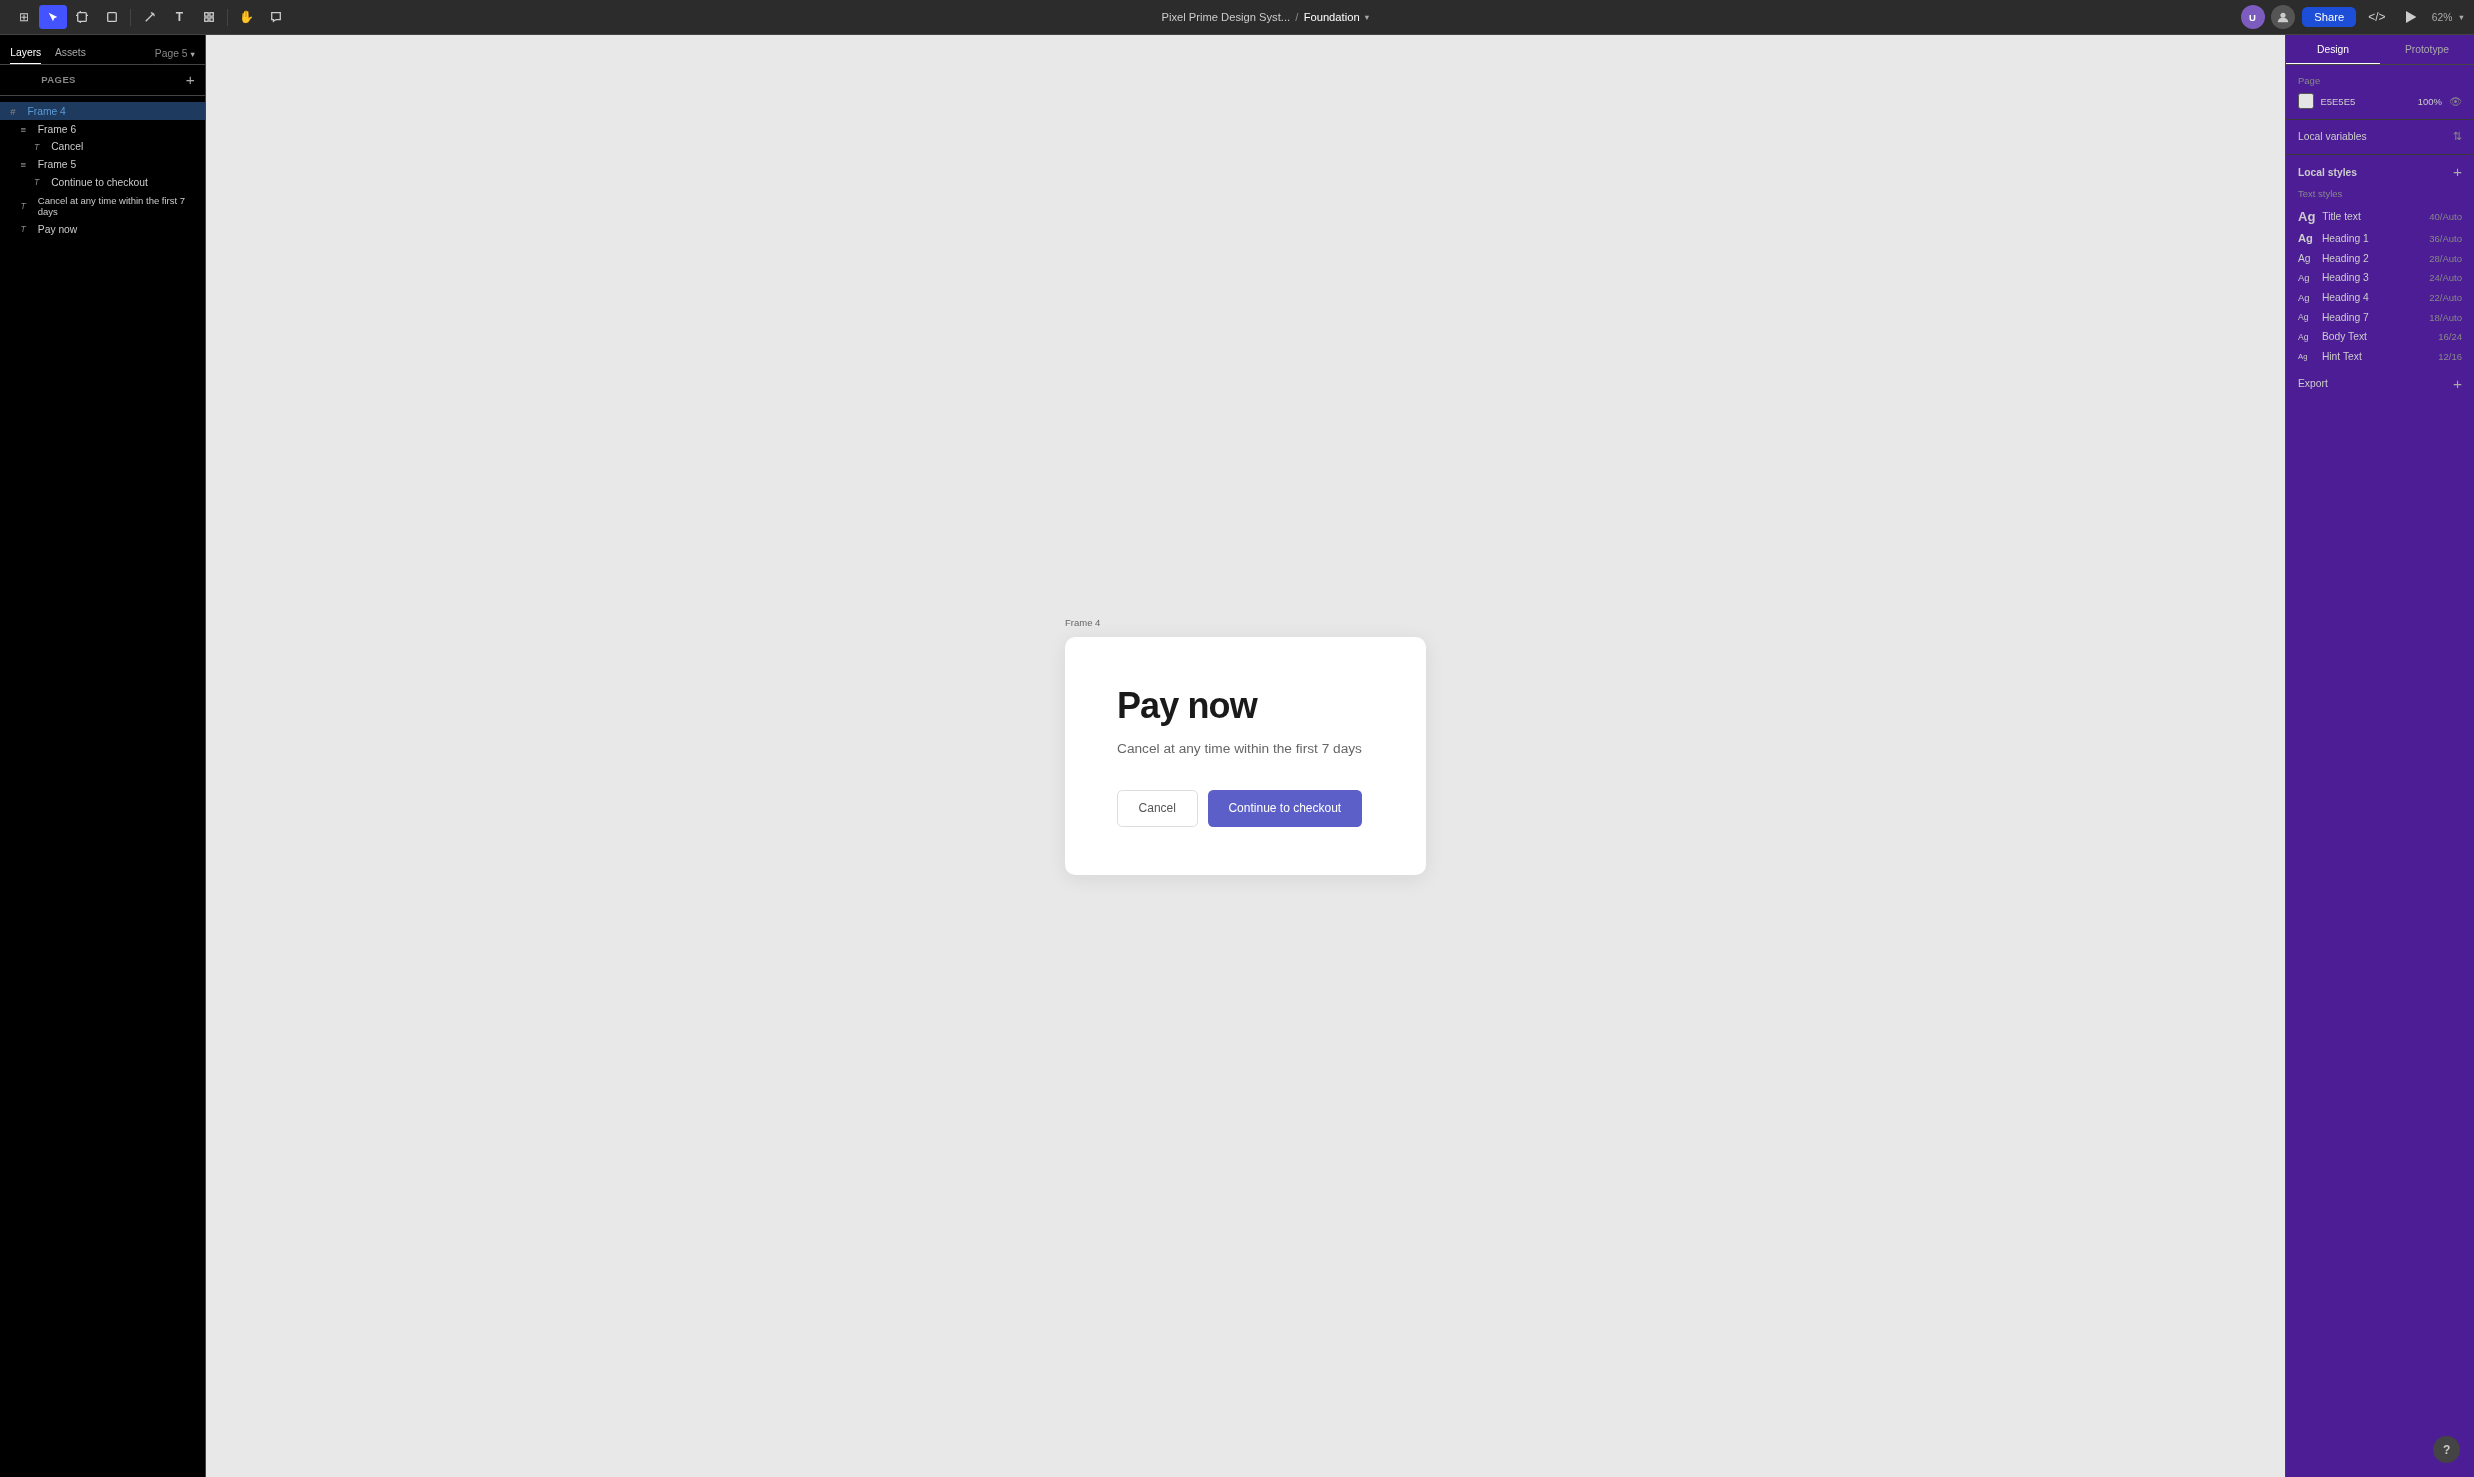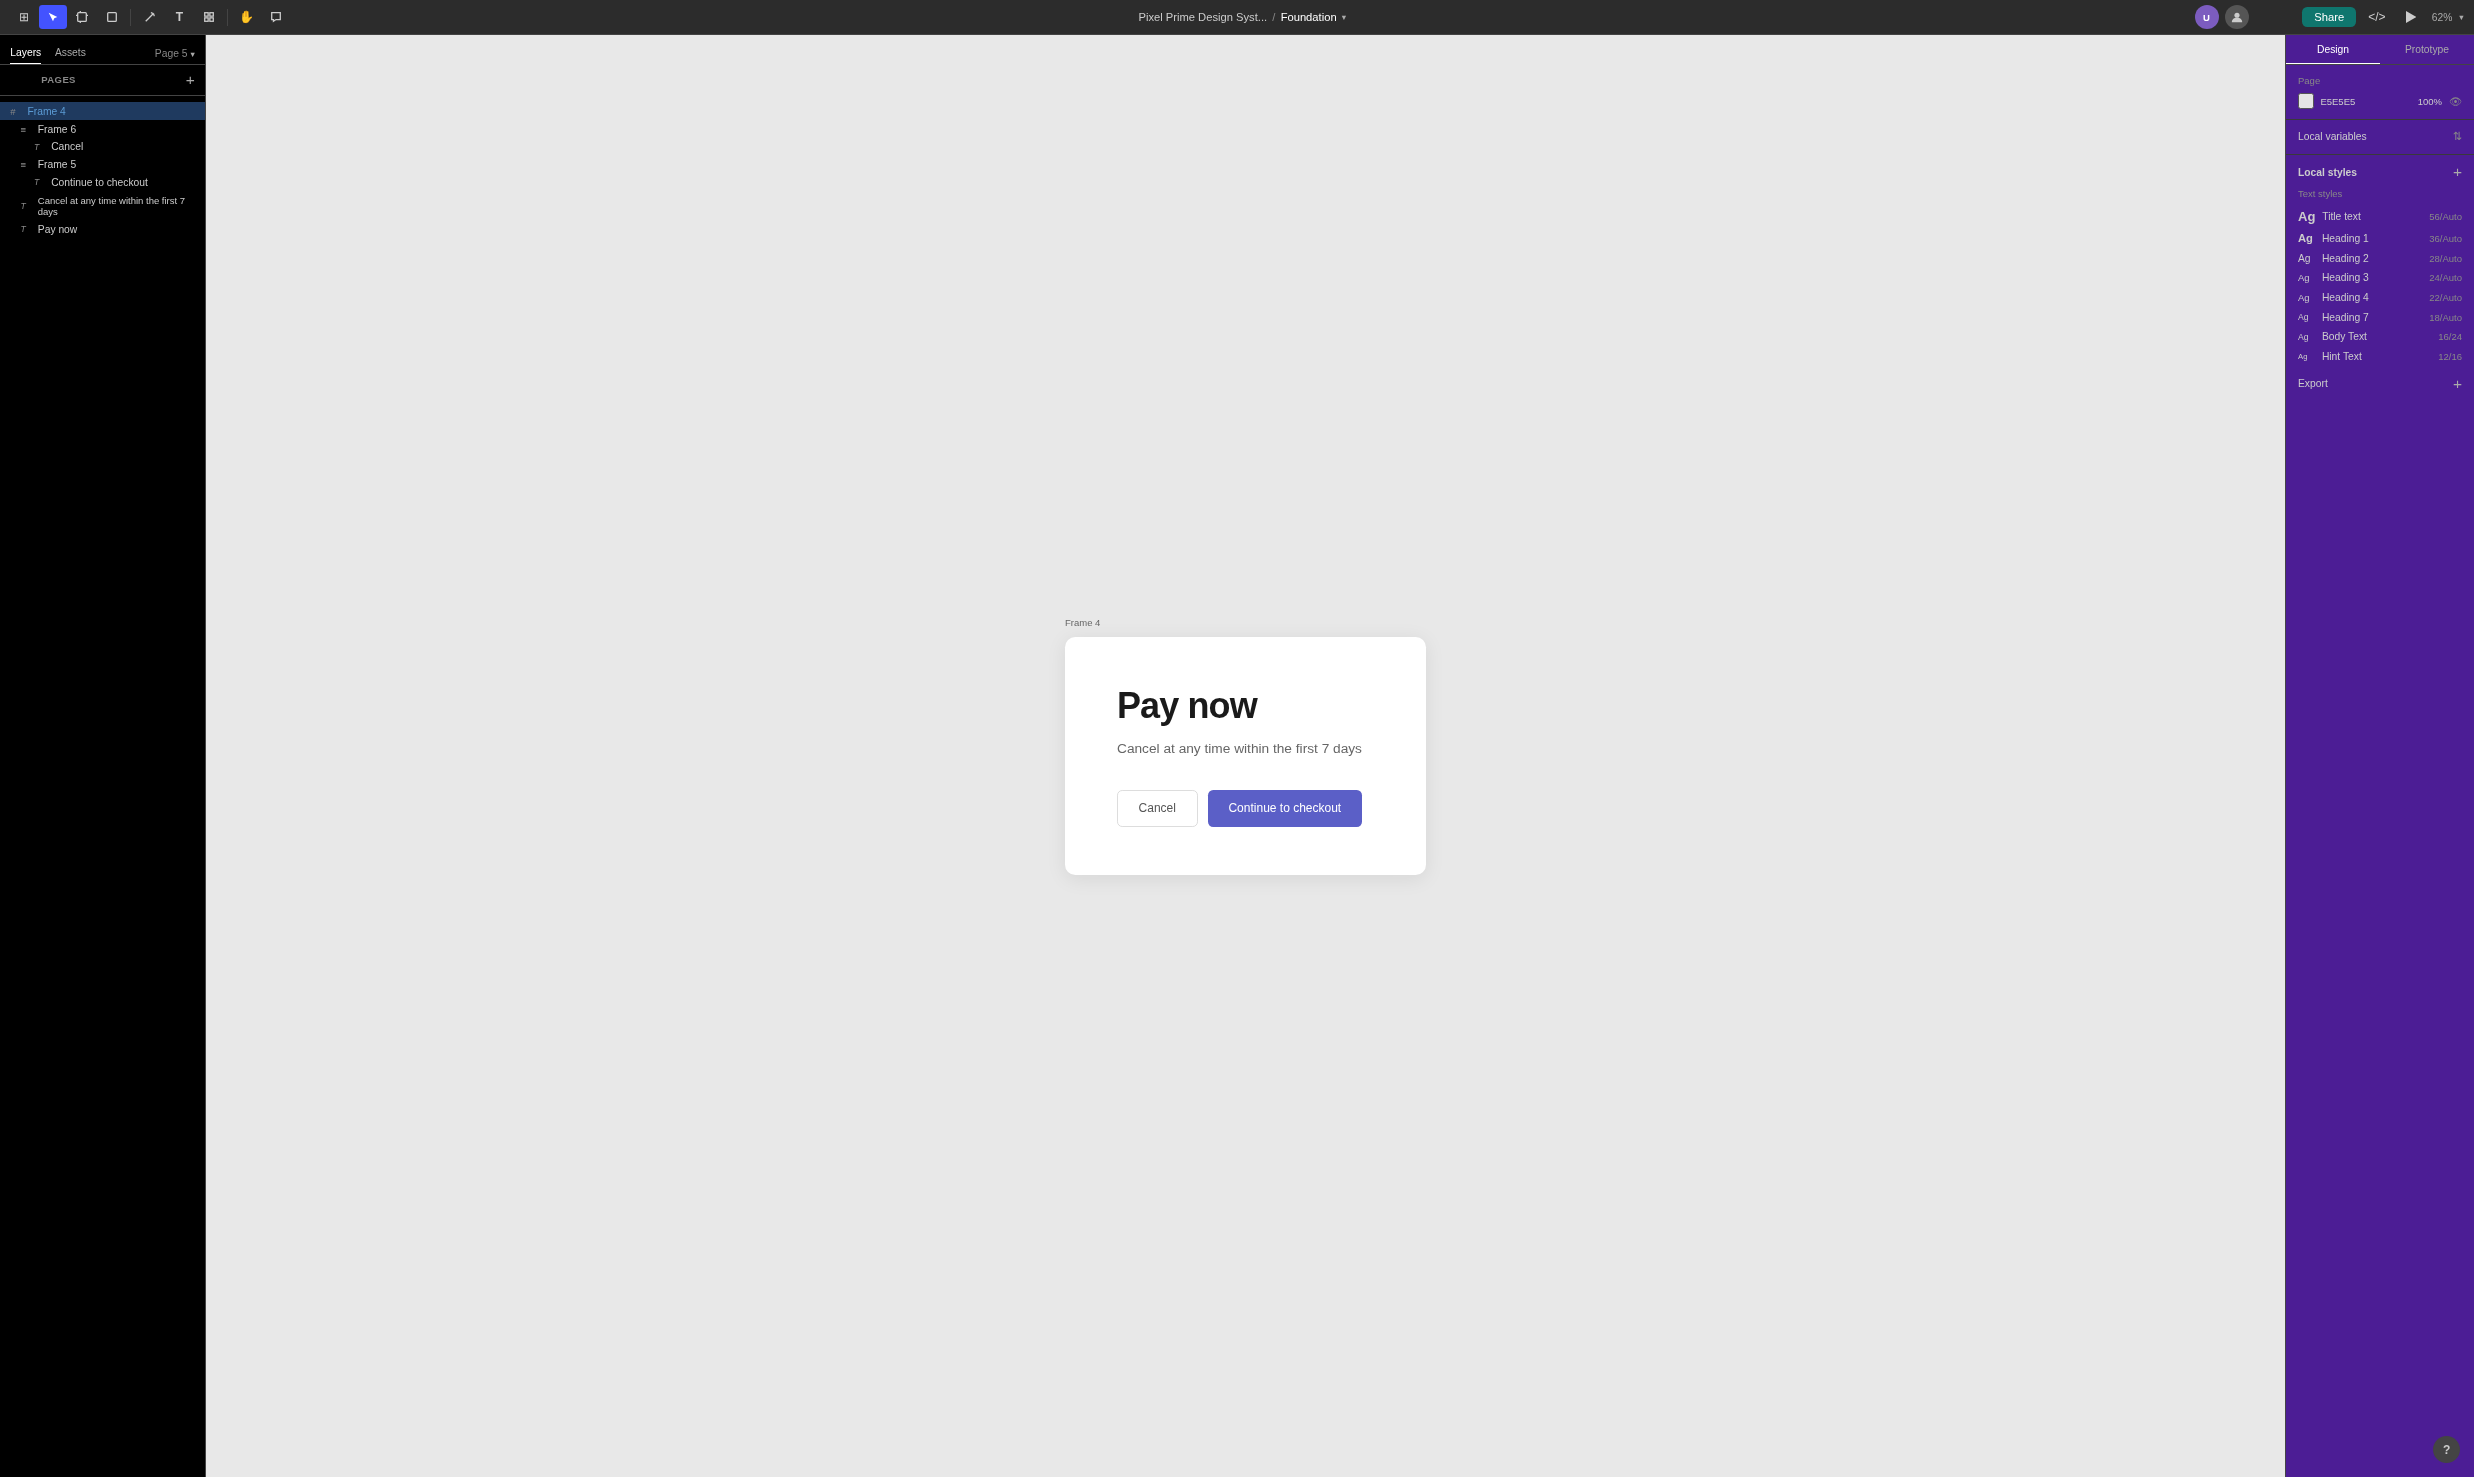--- a/index.html
+++ b/index.html
@@ -6,21 +6,21 @@
     body { font-family: -apple-system, BlinkMacSystemFont, 'Segoe UI', sans-serif; background: #1e1e1e; display: flex; flex-direction: column; height: 100vh; overflow: hidden; font-size: 10.3px; color: #333; }
 
     
     .topbar { height: 35px; background: #2c2c2c; display: flex; align-items: center; justify-content: space-between; padding: 0 10.3px; border-bottom: 0.9px solid #444; flex-shrink: 0; }
     .topbar-left { display: flex; align-items: center; gap: 3.4px; }
     .topbar-center { display: flex; align-items: center; gap: 5.2px; color: #ccc; font-size: 11.2px; }
     .topbar-right { display: flex; align-items: center; gap: 6.9px; }
     .tool-btn { width: 27.5px; height: 24px; display: flex; align-items: center; justify-content: center; border-radius: 3.4px; cursor: pointer; color: #ccc; font-size: 12px; border: none; background: transparent; }
     .tool-btn.active { background: #4353ff; color: white; }
     .tool-group { display: flex; align-items: center; gap: 1.7px; }
-    .share-btn { background: #0f766e; color: white; border: none; border-radius: 5.2px; padding: 4.3px 12px; font-size: 11.2px; font-weight: 500; cursor: pointer; margin-left: 46px; }
+    .share-btn { background: #1d4ed8; color: white; border: none; border-radius: 5.2px; padding: 4.3px 12px; font-size: 11.2px; font-weight: 500; cursor: pointer; }
     .zoom-text { color: #aaa; font-size: 10.3px; }
     .avatar { width: 24px; height: 24px; border-radius: 50%; background: #7c5cbf; display: flex; align-items: center; justify-content: center; color: white; font-size: 9.5px; font-weight: 600; }
     .divider-v { width: 0.9px; height: 17px; background: #444; margin: 0 3.4px; }
     .chevron-small { font-size: 8.6px; color: #aaa; }
 
     
     .main-layout { display: flex; flex: 1; overflow: hidden; }
 
     
     .left-sidebar { width: 206px; background: #000000; border-right: 0.9px solid #444; display: flex; flex-direction: column; flex-shrink: 0; }
@@ -273,21 +273,21 @@
       <span class="section-header-label">Local styles</span>
       <button class="section-add-btn">+</button>
     </div>
 
     <div>
       <div class="subsection-label">Text styles</div>
 
       <div class="text-style-item">
         <span class="ag-label ag-title">Ag</span>
         <span class="style-name">Title text</span>
-        <span class="style-size">56/Auto</span>
+        <span class="style-size">40/Auto</span>
       </div>
       <div class="text-style-item">
         <span class="ag-label ag-h1">Ag</span>
         <span class="style-name">Heading 1</span>
         <span class="style-size">36/Auto</span>
       </div>
       <div class="text-style-item">
         <span class="ag-label ag-h2">Ag</span>
         <span class="style-name">Heading 2</span>
         <span class="style-size">28/Auto</span>

